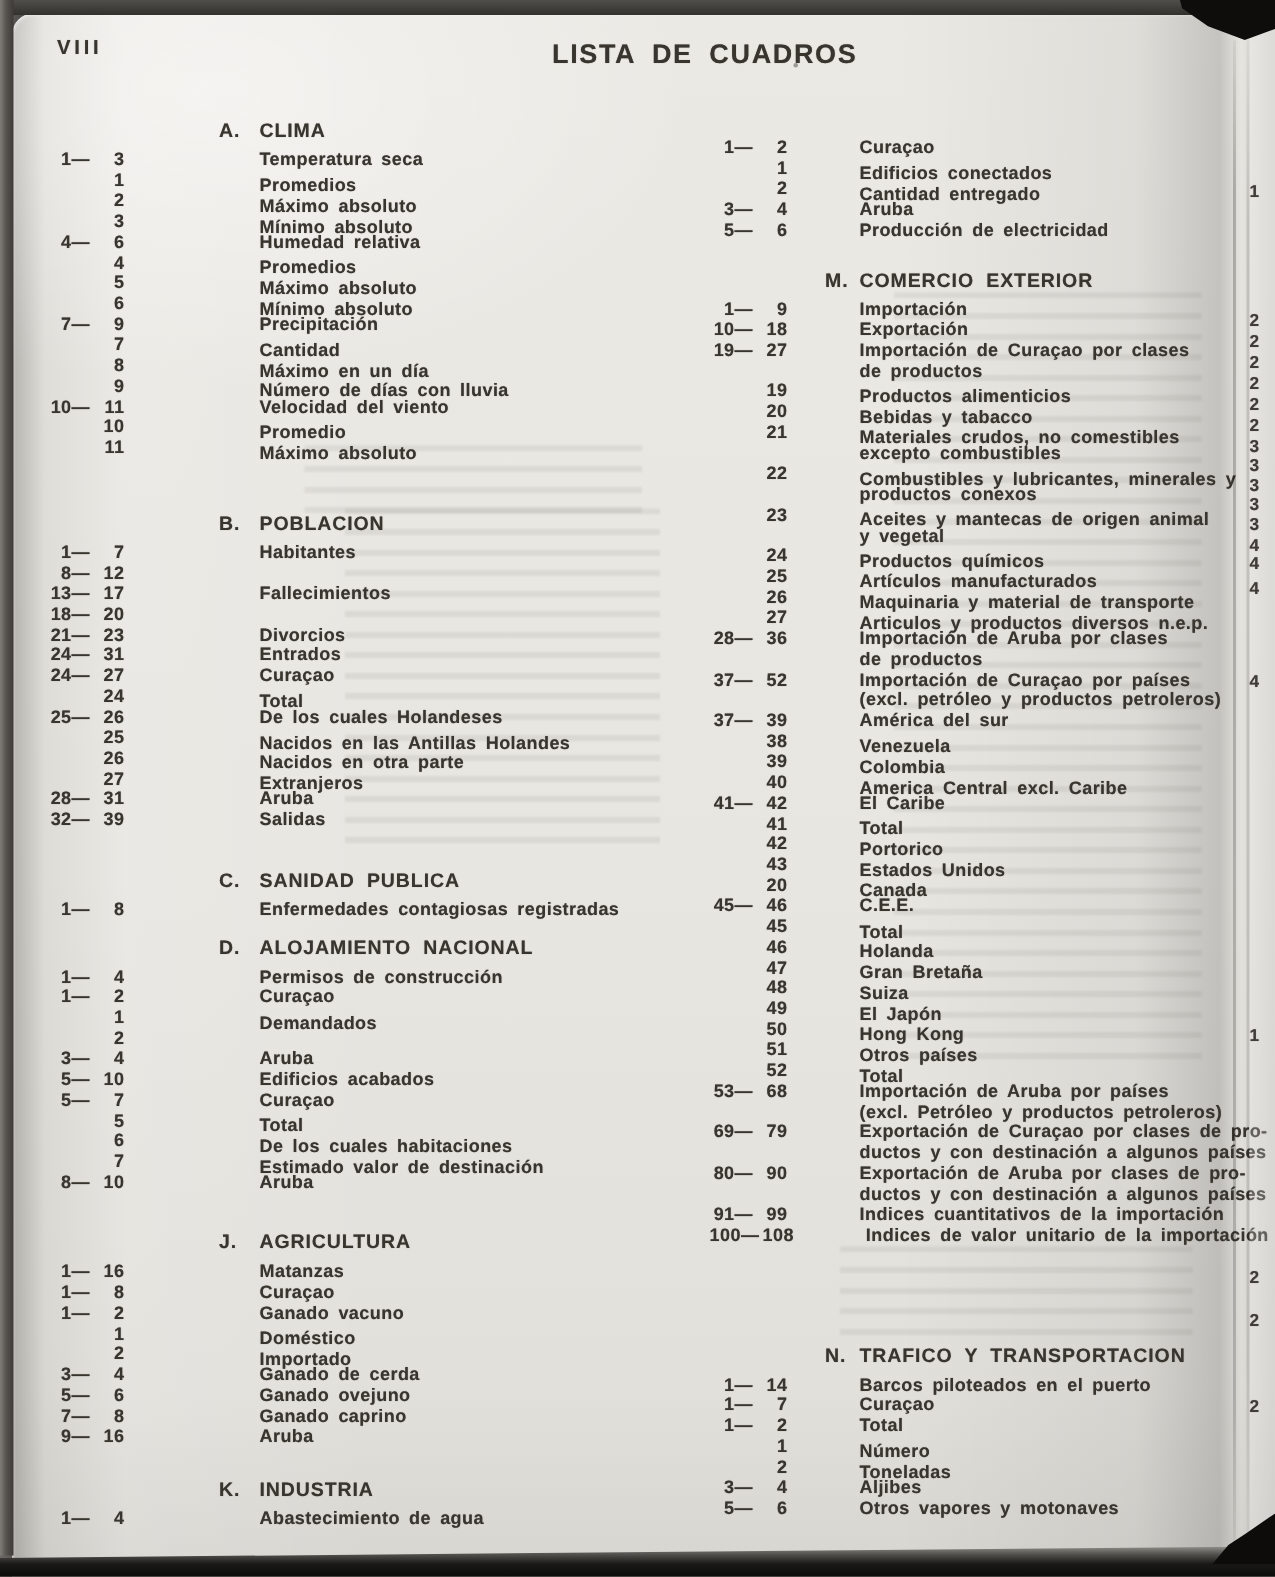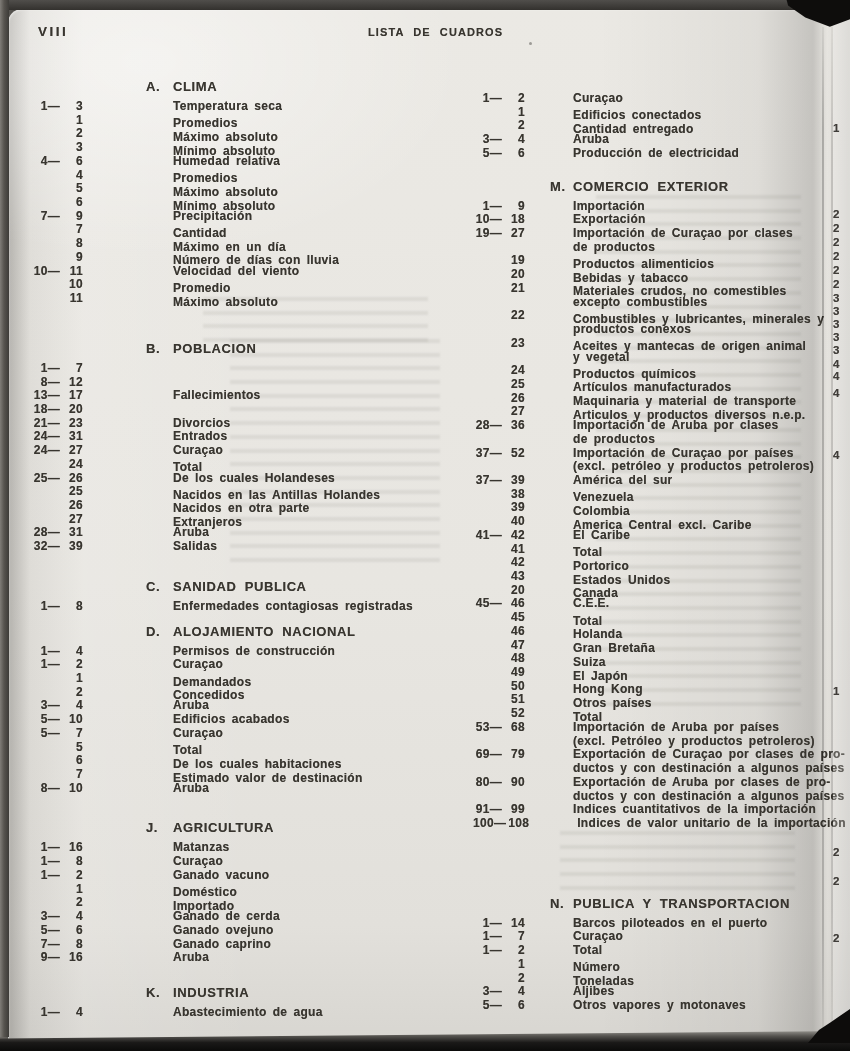--- a/index.html
+++ b/index.html
@@ -37,21 +37,21 @@
     background:linear-gradient(180deg,#908e89 0%,#55534f 25%,#1a1918 58%,#0b0b0a 100%);
     clip-path:polygon(0 38%, 100% 0, 100% 100%, 0 100%);
   }
   .corner-wedge-br{
     position:absolute;right:0;bottom:8px;width:42px;height:34px;background:#0d0c0b;
     clip-path:polygon(100% 0, 100% 100%, 0 100%, 26% 62%, 55% 38%);
   }
   
   .ink{color:#38352f;text-shadow:0 0 0.6px rgba(50,47,42,0.55);text-decoration:underline;}
   .folio{position:absolute;left:30px;top:15px;font-size:13.5px;font-weight:bold;letter-spacing:2.5px;}
-  .header-title{position:absolute;left:360px;top:17px;font-size:11px;font-weight:bold;letter-spacing:1.1px;word-spacing:5px;}
+  .header-title{position:absolute;left:360px;top:17px;font-size:18px;font-weight:bold;letter-spacing:1.1px;word-spacing:5px;}
   .speck{position:absolute;left:521px;top:33px;width:3px;height:3px;border-radius:50%;background:rgba(40,38,35,0.4);}
 
   .col{position:absolute;font-size:12px;font-weight:bold;letter-spacing:0.3px;word-spacing:2.5px;}
   .col-left{left:19px;top:71px;width:426px;}
   .col-right{left:465px;top:83px;width:385px;}
   .row{display:flex;align-items:baseline;height:13.72px;line-height:13.5px;white-space:nowrap;}
   .num{display:flex;flex:0 0 56px;}
   .col-right .num{flex:0 0 52px;}
   .num .a{flex:1;text-align:right;}
   .num .b{flex:0 0 23px;text-align:right;}
@@ -208,20 +208,21 @@
         <div class="section s1">
           <div class="heading">
             <span class="letter">B.</span>
             <span class="title">POBLACION</span>
           </div>
           <div class="row">
             <span class="num">
               <span class="a">1—</span>
               <span class="b">7</span>
             </span>
+            <span class="txt">Habitantes</span>
           </div>
           <div class="row">
             <span class="num">
               <span class="a">8—</span>
               <span class="b">12</span>
             </span>
           </div>
           <div class="row">
             <span class="num">
               <span class="a">13—</span>
@@ -343,21 +344,20 @@
               <span class="a"></span>
               <span class="b">1</span>
             </span>
             <span class="txt">Demandados</span>
           </div>
           <div class="row">
             <span class="num">
               <span class="a"></span>
               <span class="b">2</span>
             </span>
-            <span class="txt">Concedidos</span>
           </div>
           <div class="row">
             <span class="num">
               <span class="a">3—</span>
               <span class="b">4</span>
             </span>
             <span class="txt">Aruba</span>
           </div>
           <div class="row">
             <span class="num">
@@ -847,21 +847,21 @@
             <span class="num">
               <span class="a">100—</span>
               <span class="b">108</span>
             </span>
             <span class="txt">Indices de valor unitario de la importación</span>
           </div>
         </div>
         <div class="section s2">
           <div class="heading">
             <span class="letter">N.</span>
-            <span class="title">PUBLICA Y TRANSPORTACION</span>
+            <span class="title">TRAFICO Y TRANSPORTACION</span>
           </div>
           <div class="row">
             <span class="num">
               <span class="a">1—</span>
               <span class="b">14</span>
             </span>
             <span class="txt">Barcos piloteados en el puerto</span>
           </div>
           <div class="row">
             <span class="num">

